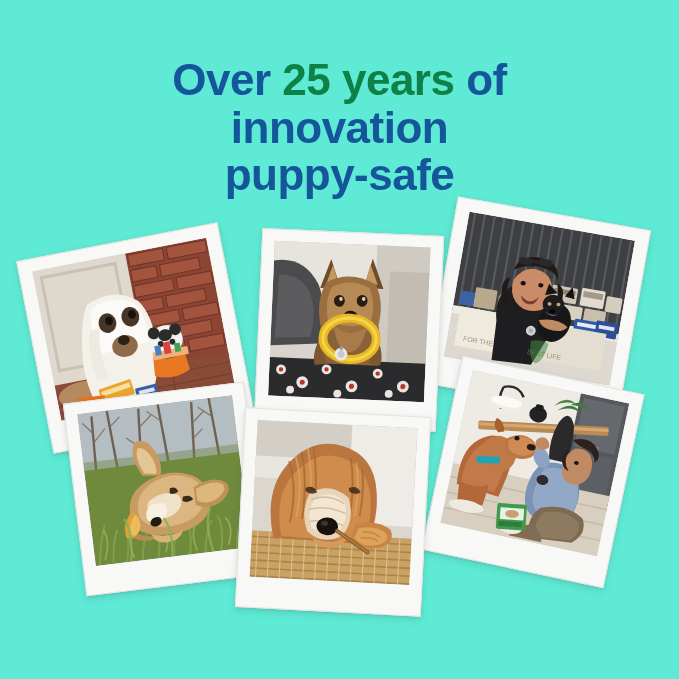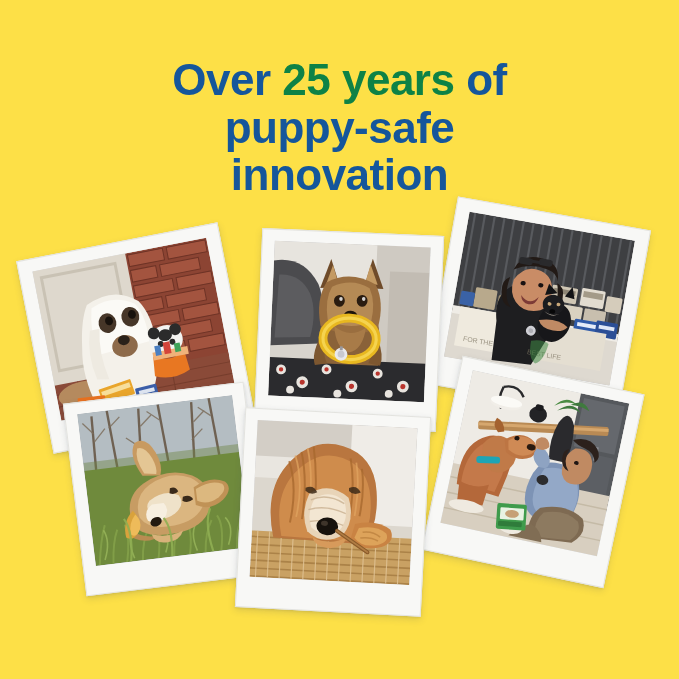--- a/index.html
+++ b/index.html
@@ -10,21 +10,21 @@
     width: 679px;
     height: 679px;
     overflow: hidden;
     font-family: "Liberation Sans", sans-serif;
   }
 
   #banner {
     position: relative;
     width: 679px;
     height: 679px;
-    background: #fde047;
+    background: #5eead4;
     overflow: hidden;
   }
 
   
   #headline {
     position: absolute;
     left: 0;
     top: 56px;
     width: 679px;
     text-align: center;
@@ -80,22 +80,22 @@
   .p6 { left: 440px; top: 373px; width: 186px; height: 198px; transform: rotate(12deg); z-index: 4; }
   .p6 .photo { left: 12px; top: 11px; right: 12px; bottom: 29px; }
 </style>
 </head>
 <body>
 
 <div id="banner">
 
   <div id="headline">
     <span class="hl-line"><span class="hl-blue">Over </span><span class="hl-green">25 years</span><span class="hl-blue"> of</span></span>
+    <span class="hl-line hl-blue">innovation</span>
     <span class="hl-line hl-blue">puppy-safe</span>
-    <span class="hl-line hl-blue">innovation</span>
   </div>
 
   <div id="collage">
 
     <div class="polaroid p1">
       <div class="photo">
         <svg viewBox="0 0 180 154" preserveAspectRatio="xMidYMid slice" aria-hidden="true">
           <rect width="180" height="154" fill="#e8e3da"></rect>
           <rect x="0" y="0" width="96" height="120" fill="#ded8cd"></rect>
           <rect x="8" y="8" width="76" height="96" fill="none" stroke="#c9c2b4" stroke-width="3"></rect>

